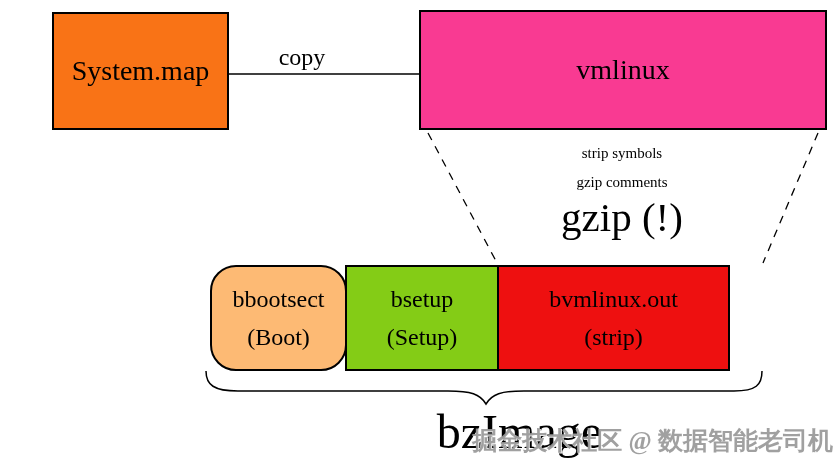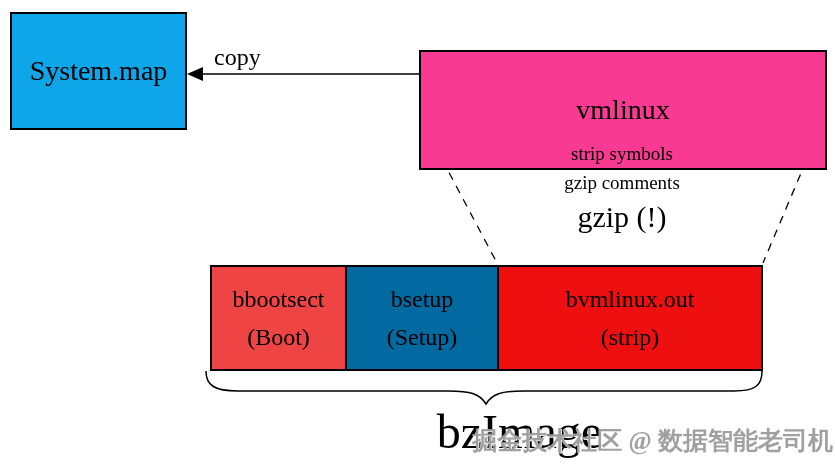--- a/index.html
+++ b/index.html
@@ -5,35 +5,35 @@
   html,body{margin:0;padding:0;background:#fff;}
   .canvas{
     position:relative;width:835px;height:466px;background:#ffffff;
     font-family:"Liberation Serif","DejaVu Serif",serif;color:#000;overflow:hidden;
   }
   .node{
     position:absolute;box-sizing:border-box;border:2px solid #000;
     display:flex;align-items:center;justify-content:center;text-align:center;
   }
   .node-sysmap{left:10px;top:12px;width:177px;height:118px;font-size:28px;}
-  .node-vmlinux{left:419px;top:10px;width:408px;height:120px;font-size:28px;margin-top:40px;}
+  .node-vmlinux{left:419px;top:10px;width:408px;height:120px;font-size:28px;}
   .seg{
     position:absolute;top:265px;height:106px;box-sizing:border-box;border:2px solid #000;
     display:flex;flex-direction:column;align-items:center;justify-content:center;
     font-size:24px;line-height:38px;text-align:center;
   }
   .seg-boot{left:210px;width:137px;}
   .seg-setup{left:345px;width:154px;}
-  .seg-kernel{left:497px;width:266px;}
-  .arrow-label{position:absolute;left:214px;width:176px;font-size:24px;line-height:24px;}
+  .seg-kernel{left:497px;width:233px;}
+  .arrow-label{position:absolute;left:214px;width:176px;text-align:center;font-size:24px;line-height:24px;}
   .lbl-copy{top:45px;}
   .lbl-symbols{top:85px;}
   .steps{position:absolute;left:470px;top:139px;width:304px;text-align:center;}
-  .step{font-size:19px;line-height:29px;}
-  .step-gzip{font-size:30px;line-height:36px;padding-top:2px;}
+  .step{font-size:15px;line-height:29px;}
+  .step-gzip{font-size:41px;line-height:36px;padding-top:2px;}
   .bzimage{
     position:absolute;left:370px;top:409px;width:232px;text-align:right;
     font-size:48px;line-height:46px;
   }
   .watermark{
     position:absolute;left:453px;top:424px;width:380px;text-align:right;
     font-family:Liberation Serif, serif;
     font-size:25px;line-height:34px;font-weight:bold;white-space:nowrap;
     color:rgba(152,152,152,0.92);text-shadow:1px 1px 0 rgba(255,255,255,0.9);
   }
@@ -46,41 +46,41 @@
 
   <svg class="layer" width="835" height="466" viewBox="0 0 835 466">
     <line x1="419" y1="74" x2="196" y2="74" stroke="#000" stroke-width="1.5"></line>
     <polygon points="187,74 203,67 203,81" fill="#000"></polygon>
     <line x1="428" y1="133" x2="497" y2="263" stroke="#000" stroke-width="1.3" stroke-dasharray="8 7"></line>
     <line x1="818" y1="133" x2="763" y2="263" stroke="#000" stroke-width="1.3" stroke-dasharray="8 7"></line>
     <path d="M 206,371 C 206,385 214,391 238,391 L 448,391 C 471,391 480,394 486,404
              C 492,394 501,391 524,391 L 734,391 C 756,391 762,385 762,371" fill="none" stroke="#000" stroke-width="1.5"></path>
   </svg>
 
-  <div class="node node-sysmap" style="background-color: #0ea5e9;">
+  <div class="node node-sysmap" style="background-color: #f97316; margin-left: 42px;">
     <span>System.map</span>
   </div>
 
   <div class="node node-vmlinux" style="background-color: rgb(249, 58, 146);">
     <span>vmlinux</span>
   </div>
 
   <div class="arrow-label lbl-copy">copy</div>
 
   <div class="steps">
     <div class="step">strip symbols</div>
     <div class="step">gzip comments</div>
     <div class="step step-gzip">gzip (!)</div>
   </div>
 
-  <div class="seg seg-boot" style="background-color: #ef4444;">
+  <div class="seg seg-boot" style="background-color: #fdba74; border-radius: 26px;">
     <div>bbootsect</div>
     <div>(Boot)</div>
   </div>
-  <div class="seg seg-setup" style="background-color: #0369a1;">
+  <div class="seg seg-setup" style="background-color: #84cc16;">
     <div>bsetup</div>
     <div>(Setup)</div>
   </div>
   <div class="seg seg-kernel" style="background-color: rgb(238, 16, 16);">
     <div>bvmlinux.out</div>
     <div>(strip)</div>
   </div>
 
   <div class="bzimage">bzImage</div>
 

